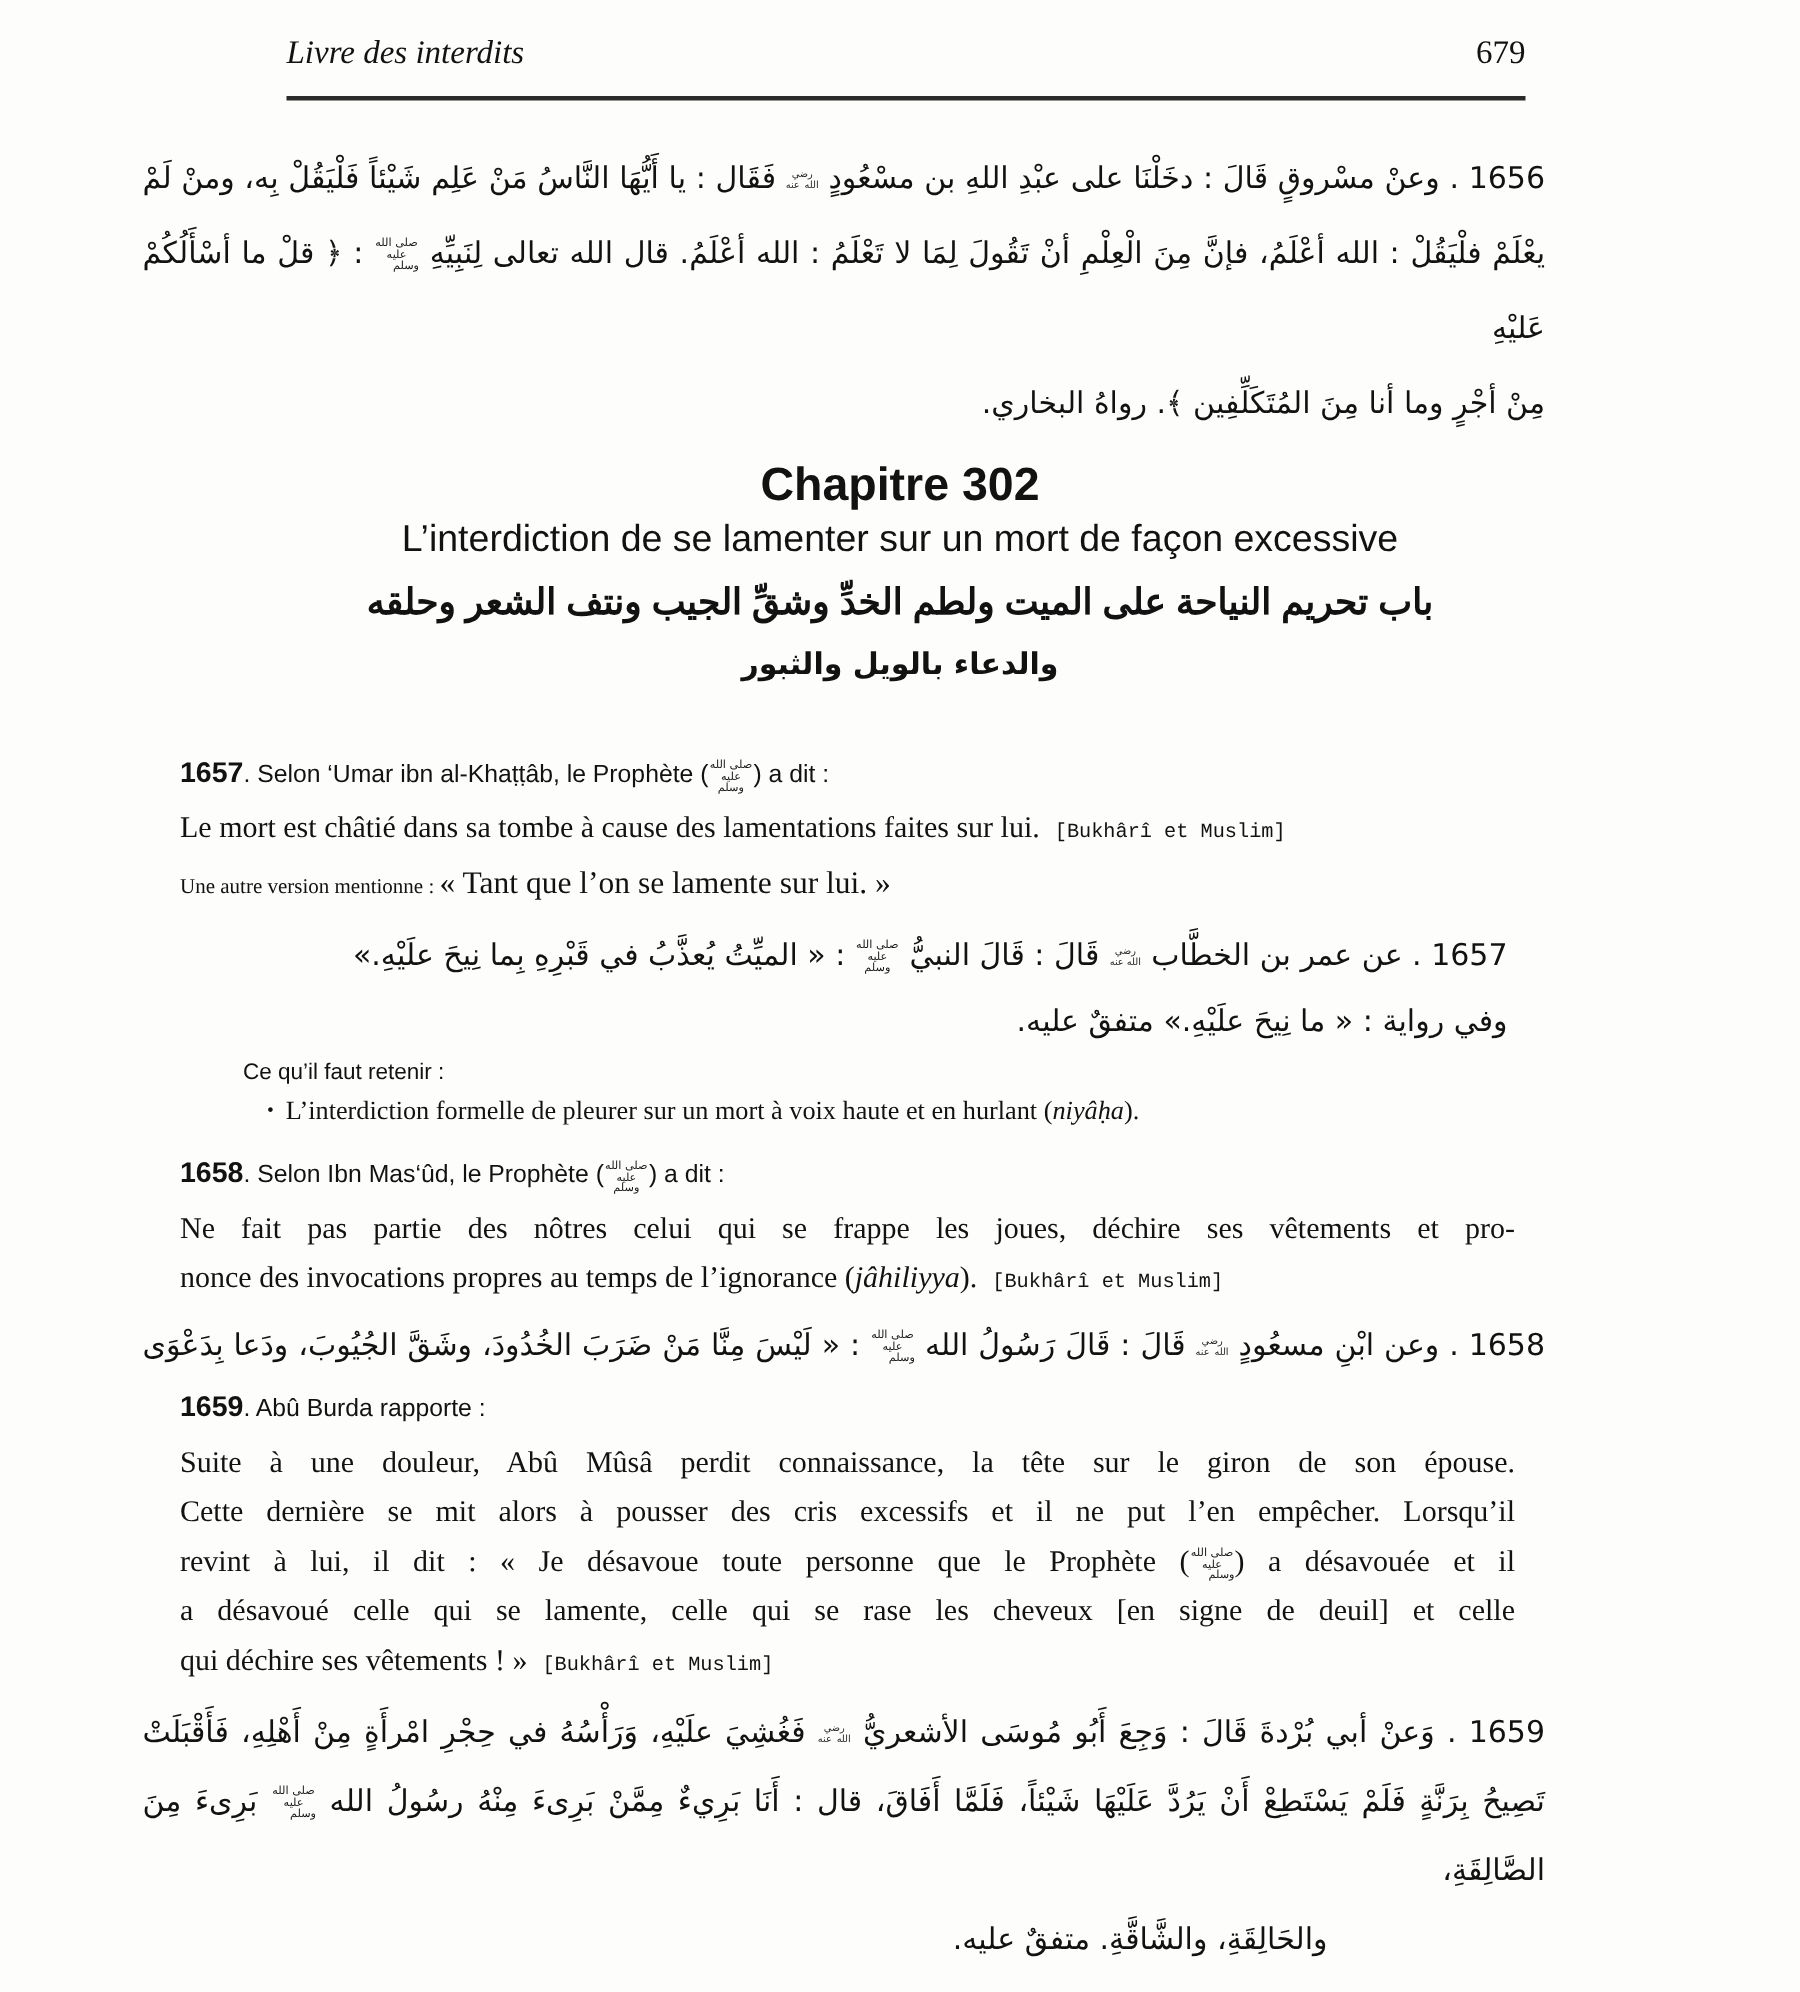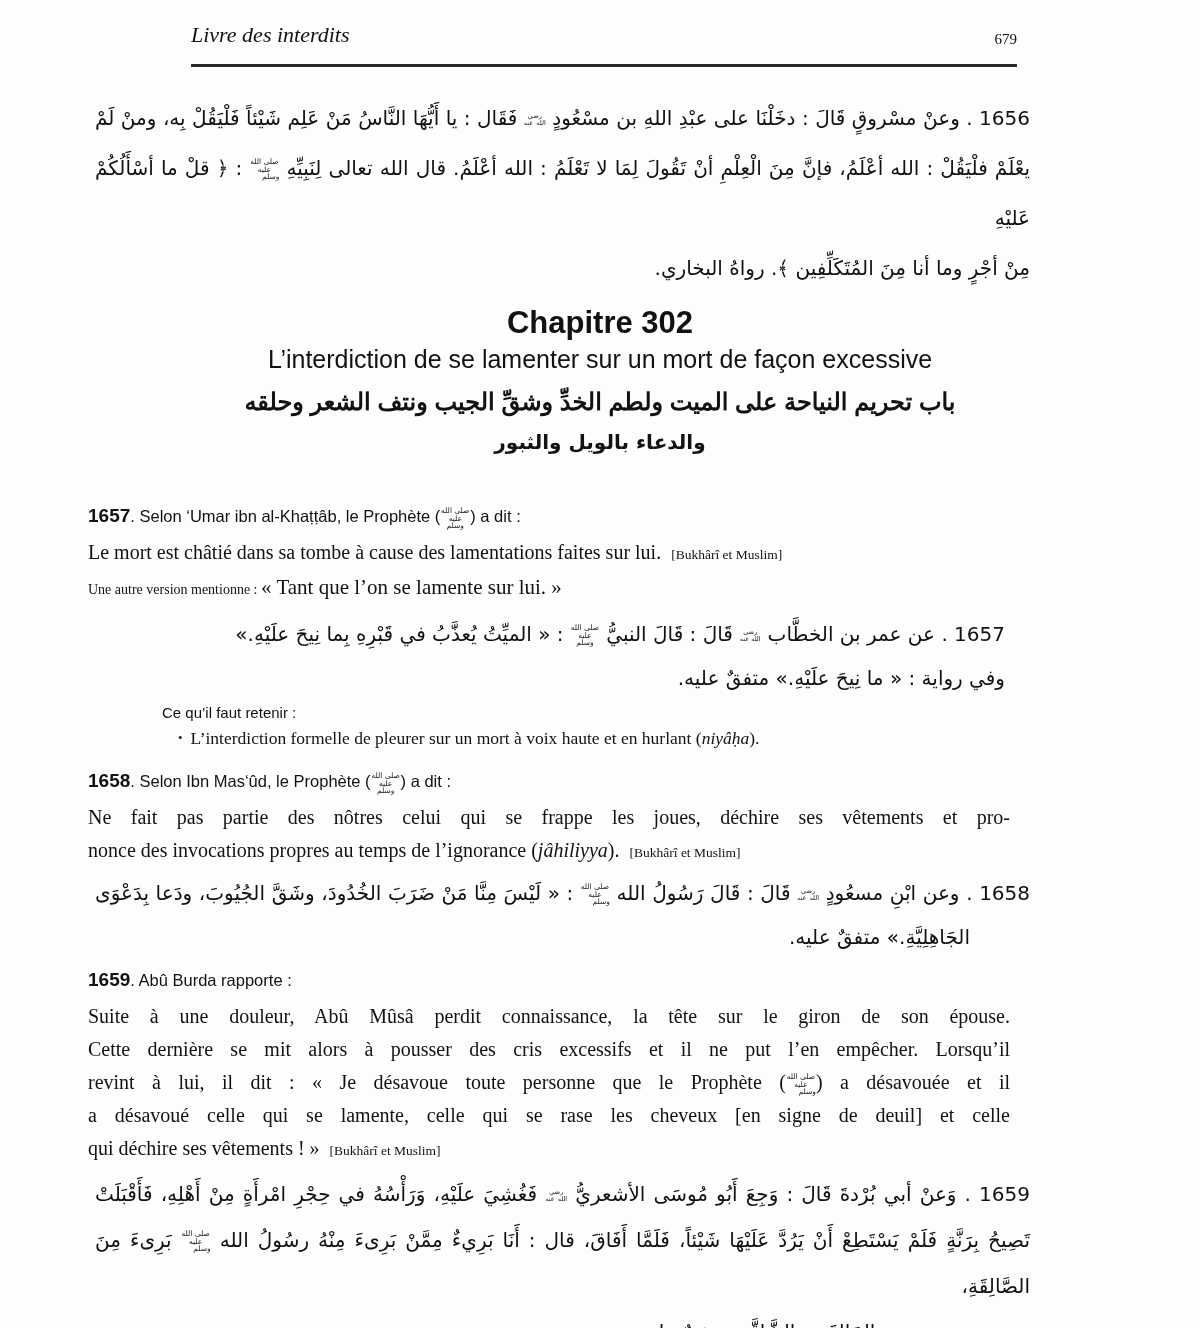--- a/index.html
+++ b/index.html
@@ -8,21 +8,21 @@
     background:#fdfdfb; color:#121212;
     font-family:"Liberation Serif","DejaVu Serif",serif;
   }
   
   .header {
     margin:22px 183px 0 191px;
     display:flex; justify-content:space-between; align-items:flex-end;
     border-bottom:3px solid #2b2b2b; padding-bottom:16px;
   }
   .book-title { font-style:italic; font-size:22px; }
-  .page-num  { font-size:15px; }
+  .page-num  { font-size:22px; }
 
   
   .ar-block { direction:rtl; margin-left:95px; margin-right:170px; font-family:"DejaVu Sans",sans-serif; }
   .ar-line { font-size:20px; line-height:48px; text-align:right; }
   .ar-line.just { text-align:justify; text-align-last:justify; }
   .ar-1656 { margin-top:26px; }
   .ar-1656 .ar-line { line-height:50px; }
   .ar-1657 { margin-top:6px; padding-right:0; margin-right:195px; }
   .ar-1657 .ar-line { line-height:44px; }
   .ar-1658 { margin-top:2px; }
@@ -41,29 +41,29 @@
   .stamp.radi { font-size:6.5px; line-height:6.5px; width:22px; }
 
   
   .chapter { text-align:center; margin-top:12px; }
   .chapter-num  { font-family:"Liberation Sans","DejaVu Sans",sans-serif; font-weight:bold; font-size:31px; line-height:36px; }
   .chapter-title{ font-family:"Liberation Sans","DejaVu Sans",sans-serif; font-weight:normal; font-size:25px; line-height:32px; margin-top:2px; }
   .chapter-ar   { font-family:Liberation Sans, sans-serif; font-weight:bold; font-size:24px; line-height:38px; margin-top:8px; direction:rtl; }
   .chapter-ar2  { font-family:"DejaVu Sans",sans-serif; font-weight:bold; font-size:20px; line-height:30px; margin-top:6px; direction:rtl; }
 
   
-  .fr { margin-left:88px; margin-right:190px; }
+  .fr { margin-left:120px; margin-right:190px; }
   .h-line { line-height:26px; }
   .h-num  { font-family:"Liberation Sans","DejaVu Sans",sans-serif; font-weight:bold; font-size:19px; }
   .h-rest { font-family:"Liberation Sans","DejaVu Sans",sans-serif; font-size:16.5px; }
   .mt-46 { margin-top:46px; } .mt-16 { margin-top:16px; } .mt-8 { margin-top:8px; }
   .fr-line { font-size:20px; line-height:33px; margin-top:0; }
   .fr-line.first { margin-top:6px; }
   .fr-line.just { text-align:justify; text-align-last:justify; }
-  .cite { font-family:Liberation Serif, serif; font-size:13.5px; margin-left:10px; white-space:nowrap; }
+  .cite { font-family:Liberation Mono, monospace; font-size:13.5px; margin-left:10px; white-space:nowrap; }
   .version-label { font-size:14px; }
   .version-quote { font-size:21px; }
   .retenir-label { margin-left:162px; margin-right:190px; font-family:"Liberation Sans","DejaVu Sans",sans-serif; font-size:15px; line-height:22px; margin-top:2px; }
   .retenir-line { margin-left:178px; margin-right:190px; font-size:17.5px; line-height:28px; }
   .bullet { font-size:13px; vertical-align:2px; margin-right:8px; }
   .it { font-style:italic; }
 </style>
 </head>
 <body>
 
@@ -107,21 +107,20 @@
 
   <div class="fr h-line mt-16">
     <span class="h-num">1658</span><span class="h-rest">. Selon Ibn Mas‘ûd, le Prophète (</span><span class="stamp">صلى الله عليه وسلم</span><span class="h-rest">) a dit :</span>
   </div>
   <div class="fr fr-line first just"><span>Ne fait pas partie des nôtres celui qui se frappe les joues, déchire ses vêtements et pro-</span></div>
   <div class="fr fr-line">
     <span>nonce des invocations propres au temps de l’ignorance (</span><span class="it">jâhiliyya</span><span>).</span><span class="cite">[Bukhârî et Muslim]</span>
   </div>
   <div class="ar-block ar-1658">
     <div class="ar-line just"><span>1658 . وعن ابْنِ مسعُودٍ</span> <span class="stamp radi">رضي الله عنه</span> <span>قَالَ : قَالَ رَسُولُ الله</span> <span class="stamp">صلى الله عليه وسلم</span> <span>: « لَيْسَ مِنَّا مَنْ ضَرَبَ الخُدُودَ، وشَقَّ الجُيُوبَ، ودَعا بِدَعْوَى</span></div>
-    <div class="ar-line pad-r-60"><span>الجَاهِلِيَّةِ.» متفقٌ عليه.</span></div>
   </div>
 
   <div class="fr h-line mt-8">
     <span class="h-num">1659</span><span class="h-rest">. Abû Burda rapporte :</span>
   </div>
   <div class="fr fr-line first just"><span>Suite à une douleur, Abû Mûsâ perdit connaissance, la tête sur le giron de son épouse.</span></div>
   <div class="fr fr-line just"><span>Cette dernière se mit alors à pousser des cris excessifs et il ne put l’en empêcher. Lorsqu’il</span></div>
   <div class="fr fr-line just"><span>revint à lui, il dit : « Je désavoue toute personne que le Prophète (</span><span class="stamp">صلى الله عليه وسلم</span><span>) a désavouée et il</span></div>
   <div class="fr fr-line just"><span>a désavoué celle qui se lamente, celle qui se rase les cheveux [en signe de deuil] et celle</span></div>
   <div class="fr fr-line">

